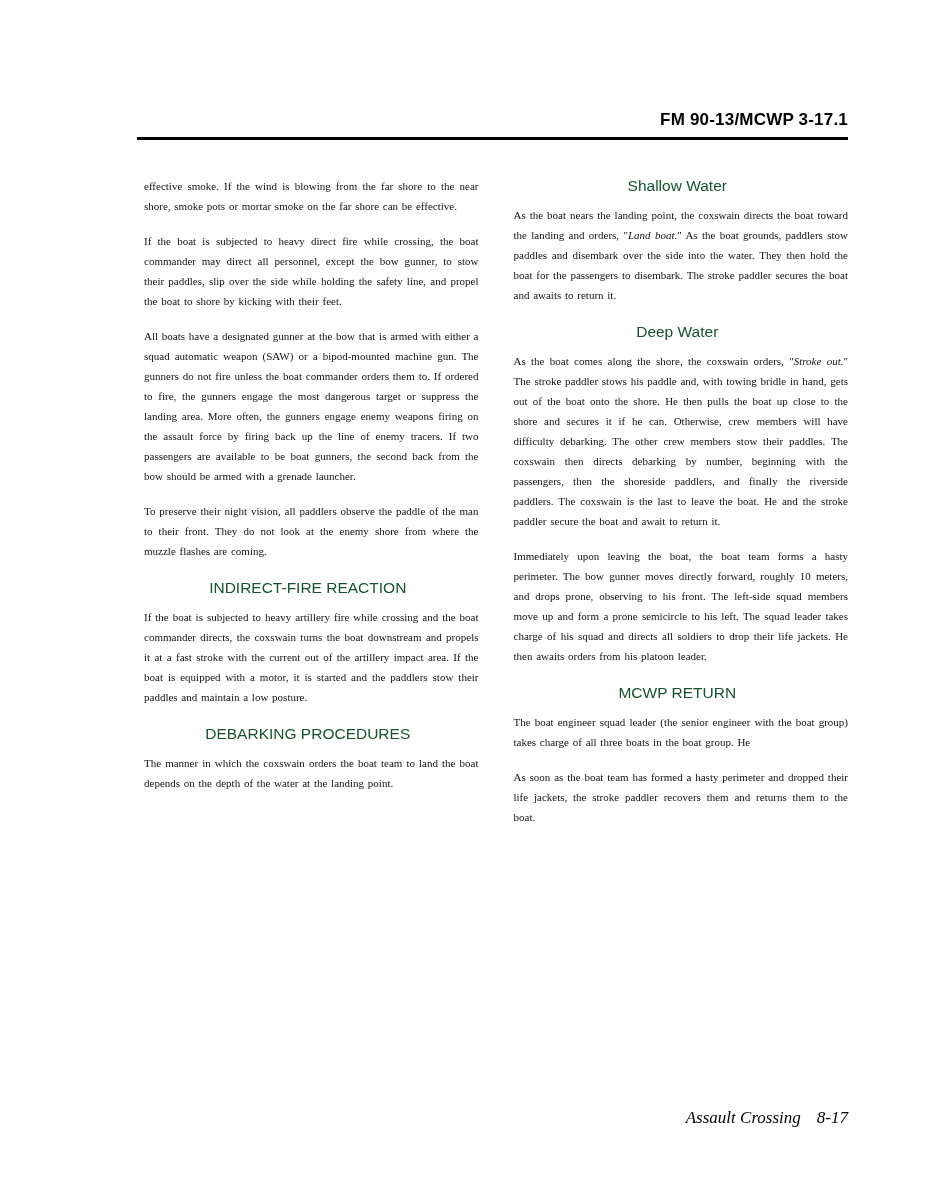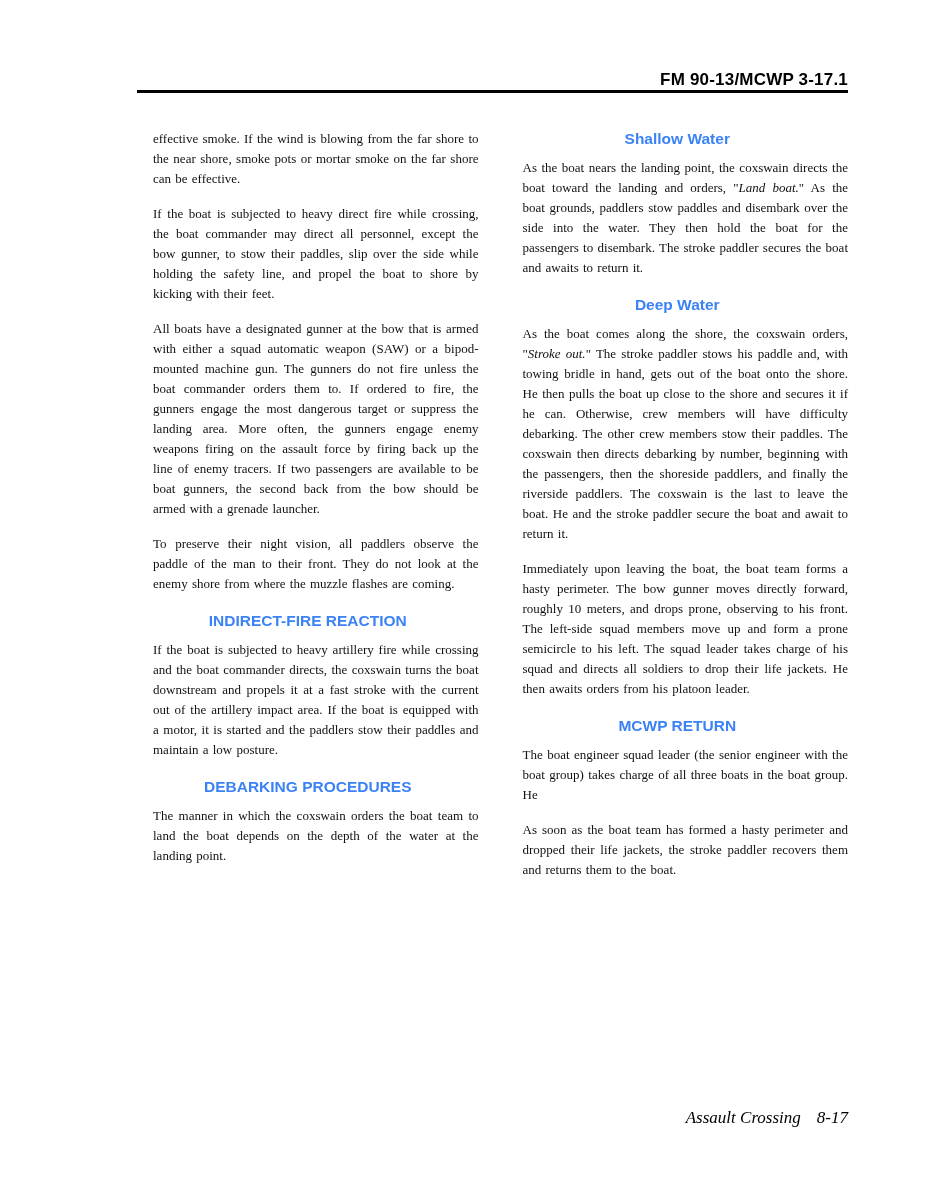--- a/index.html
+++ b/index.html
@@ -21,49 +21,51 @@
   }
   .page-header {
     text-align: right;
   }
   .doc-id {
     font-family: "Liberation Sans", "DejaVu Sans", sans-serif;
     font-weight: bold;
     font-size: 17px;
     letter-spacing: 0.2px;
     color: #000000;
+    padding-bottom: 7px;
+    margin-top: 40px;
   }
   .header-rule {
     border: 0;
     border-top: 3.5px solid #000000;
     margin: 0;
   }
   .columns {
     display: flex;
     gap: 28px;
     margin-top: 36px;
   }
   .column {
     flex: 1 1 0;
     min-width: 0;
   }
   .body-text {
-    font-size: 13px;
+    font-size: 11px;
     line-height: 20px;
     text-align: justify;
-    margin: 0 0 15px 16px;
+    margin: 0 0 15px 7px;
     word-spacing: 1px;
   }
   .section-heading {
     font-family: "Liberation Sans", "DejaVu Sans", sans-serif;
-    font-weight: bold;
+    font-weight: normal;
     font-size: 15.5px;
     line-height: 20px;
     text-align: center;
-    color: #3b82f6;
+    color: #14532d;
     margin: 17px 0 9px 0;
   }
   .column > :first-child {
     margin-top: 0;
   }
   .page-footer {
     position: absolute;
     right: 79px;
     bottom: 72px;
     font-family: "Liberation Serif", "DejaVu Serif", serif;

